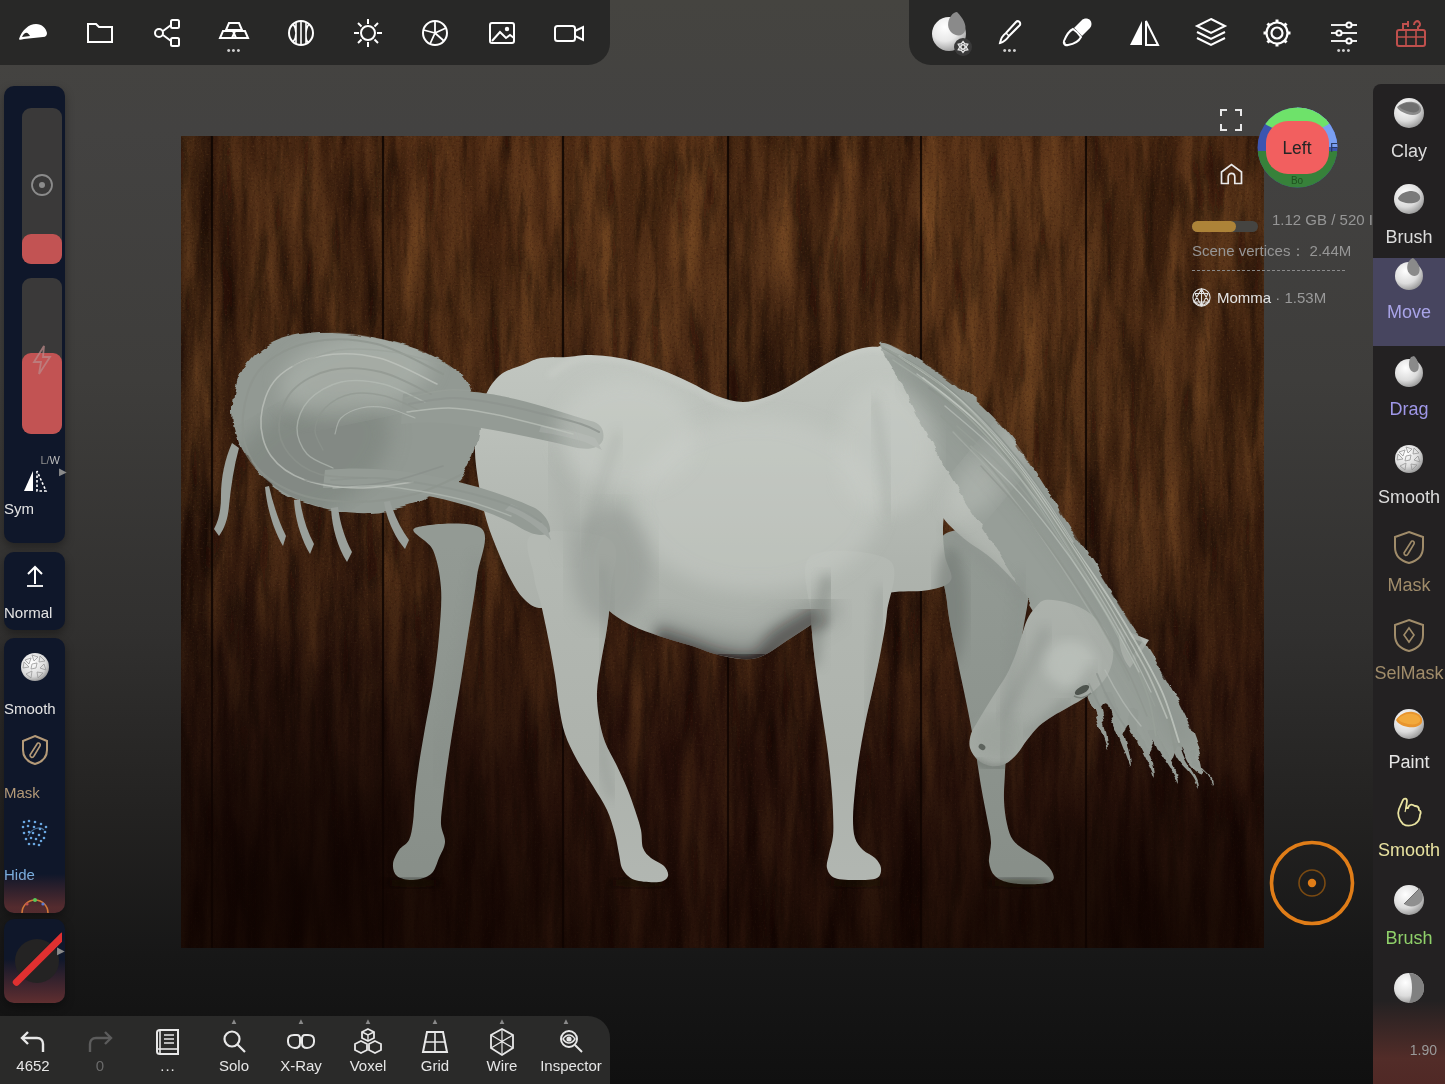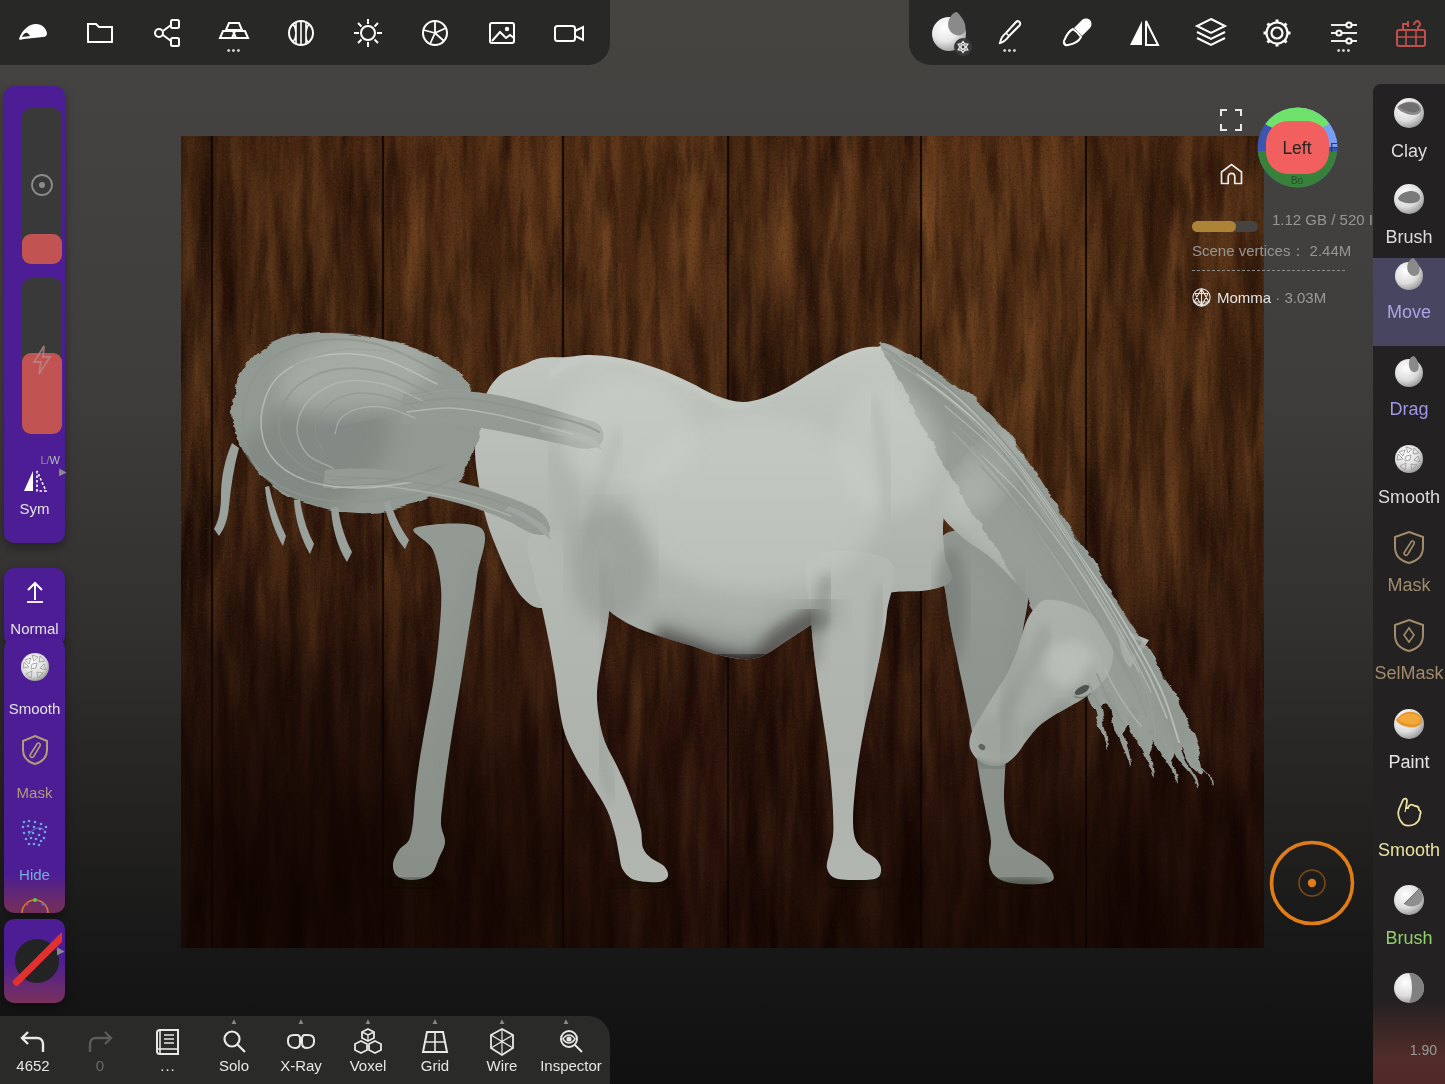--- a/index.html
+++ b/index.html
@@ -7,28 +7,28 @@
   background:linear-gradient(180deg,#454440 0%,#434241 12%,#3e3d3b 35%,#31302f 58%,#232221 75%,#171717 88%,#101010 100%);}
 .abs{position:absolute;}
 
 #viewport{left:181px;top:136px;width:1083px;height:812px;}
 
 #topbarL{left:0;top:0;width:610px;height:65px;background:#282827;border-radius:0 0 22px 0;}
 #topbarR{left:909px;top:0;width:536px;height:65px;background:#282827;border-radius:0 0 0 22px;}
 .ticon{position:absolute;top:0;width:66px;height:65px;display:flex;align-items:center;justify-content:center;}
 .dots{position:absolute;top:44px;width:66px;text-align:center;color:#cfcfcf;font-size:11px;letter-spacing:1px;}
 
-.lpanel{left:4px;width:61px;background:#4c1d95;border-radius:10px;box-shadow:0 4px 10px rgba(0,0,0,.35);}
+.lpanel{left:4px;width:61px;background:#0f172a;border-radius:10px;box-shadow:0 4px 10px rgba(0,0,0,.35);}
 #lp1{top:86px;height:457px;}
-#lp2{top:568px;height:78px;}
+#lp2{top:552px;height:78px;}
 #lp3{top:638px;height:275px;overflow:hidden;}
 #lp4{top:919px;height:84px;overflow:hidden;}
 .ltrack{position:absolute;left:18px;width:40px;background:#3a3939;border-radius:9px;}
 .lhandle{position:absolute;left:18px;width:40px;background:#c25353;border-radius:9px;}
-.llabel{position:absolute;width:100%;text-align:center;color:#e3e3e3;font-size:15px;}
+.llabel{position:absolute;width:100%;color:#e3e3e3;font-size:15px;}
 
 #rbar{left:1373px;top:84px;width:72px;height:1000px;background:#232122;border-radius:8px 0 0 0;}
 .ritem{position:absolute;left:0;width:72px;text-align:center;}
 .rlabel{font-size:18px;display:block;margin-top:6px;}
 #rmove{position:absolute;left:0;top:174px;width:72px;height:88px;background:#47455f;}
 
 #botbar{left:0;top:1016px;width:610px;height:68px;background:#2a2a29;border-radius:0 22px 0 0;}
 .bitem{position:absolute;top:0;width:66px;height:68px;text-align:center;color:#e6e6e6;font-size:15px;}
 .bicon{margin-top:11px;height:30px;display:flex;align-items:center;justify-content:center;}
 .btri{position:absolute;top:1px;left:0;width:66px;text-align:center;color:#8a8a8a;font-size:8px;}
@@ -700,19 +700,19 @@
 </svg>
 <div class="abs" style="left:1192px;top:221px;width:66px;height:11px;border-radius:5.5px;background:#454441;"></div>
 <div class="abs" style="left:1192px;top:221px;width:44px;height:11px;border-radius:5.5px;background:#ad8338;"></div>
 <div class="abs ov" id="stats" style="left:1272px;top:211px;">1.12 GB / 520 I</div>
 <div class="abs ov" id="stats" style="left:1192px;top:242px;">Scene vertices：&nbsp;2.44M</div>
 <div class="abs" style="left:1192px;top:270px;width:153px;border-top:1.5px dashed #8a8a8a;"></div>
 <div class="abs" style="left:1192px;top:288px;color:#e4e4e4;font-size:15px;">
   <svg style="vertical-align:-4px;margin-right:6px;" width="19" height="19" viewBox="0 0 19 19" fill="none" stroke="#e4e4e4" stroke-width="1.1">
       <circle cx="9.5" cy="9.5" r="8.6"></circle>
       <path d="M9.5,0.9 L2,14 L17,14 Z M9.5,0.9 L9.5,18 M2,14 L9.5,18 L17,14 M3,5.5 L16,5.5 M3,5.5 L9.5,18 M16,5.5 L9.5,18"></path>
-    </svg>Momma<span style="color:#9a9a9a"> · 3.03M</span>
+    </svg>Momma<span style="color:#9a9a9a"> · 1.53M</span>
 </div>
 <svg class="abs" style="left:1268px;top:839px;" width="88" height="88" viewBox="0 0 88 88">
     <circle cx="44" cy="44" r="40.5" fill="none" stroke="#e07d18" stroke-width="3.6"></circle>
     <circle cx="44" cy="44" r="13" fill="none" stroke="#7a4a12" stroke-width="1.6"></circle>
     <circle cx="44" cy="44" r="4.2" fill="#e07d18"></circle>
   </svg>
 
 </body></html>

